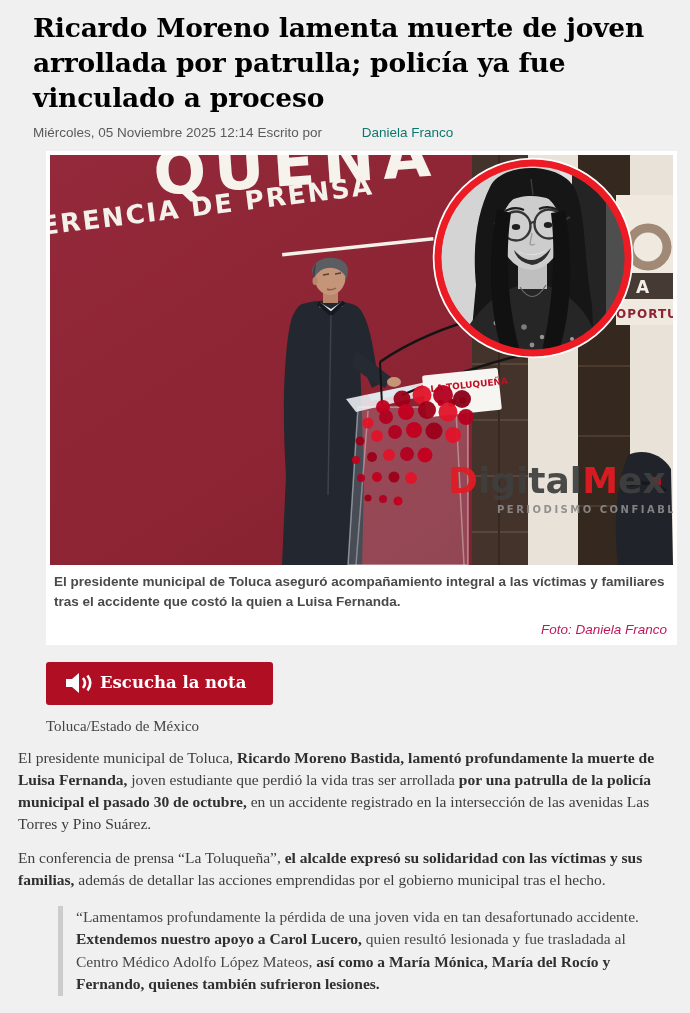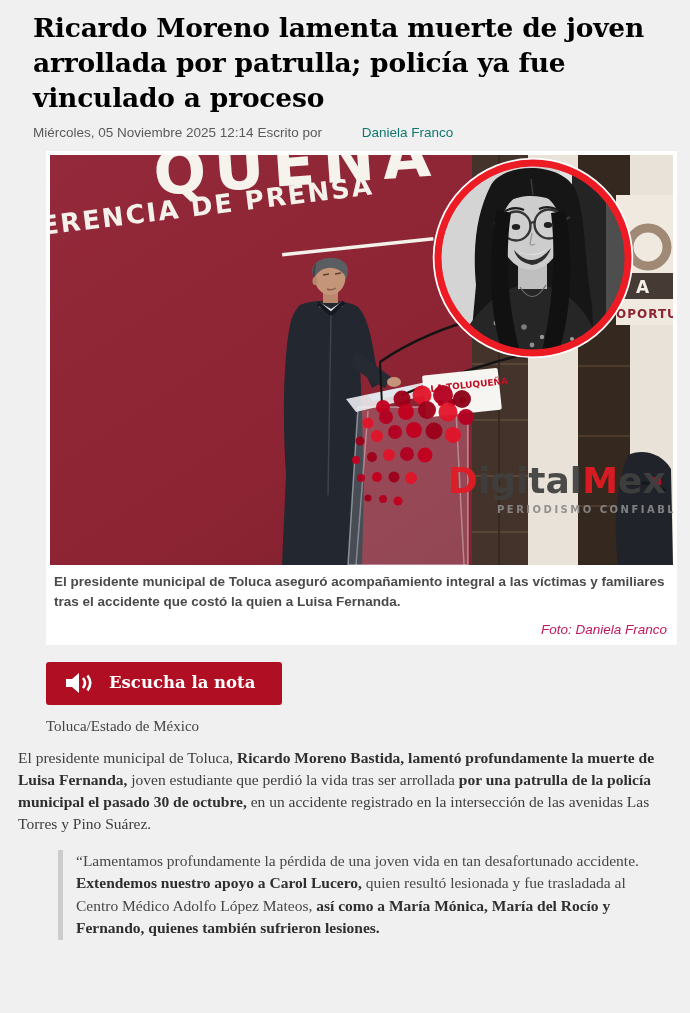--- a/index.html
+++ b/index.html
@@ -40,21 +40,21 @@
   }
   .credit {
     margin:9px 6px 0 0; text-align:right;
     font-family:"Liberation Sans", sans-serif;
     font-style:italic; font-size:13.5px; color:#be185d;
   }
 
   
   .listen-btn {
     margin:17px 0 0 46px;
-    display:inline-flex; align-items:center; gap:16px;
+    display:inline-flex; align-items:center; gap:7px;
     background:#b00e23; border:none; border-radius:3px;
     padding:9px 27px 10px 20px; cursor:pointer;
   }
   .listen-btn .lbl {
     font-family:"DejaVu Serif", serif; font-weight:bold;
     font-size:16.5px; color:#ffffff;
   }
   .speaker { width:27px; height:24px; display:block; }
 
   .location {
@@ -286,16 +286,17 @@
       <path d="M21.5,4.5 Q27,12 21.5,19.5" stroke="#ffffff" stroke-width="2.6" fill="none"></path>
     </svg>
     <span class="lbl">Escucha la nota</span>
   </button>
 
   <div class="location">Toluca/Estado de México</div>
 
 
   <div class="body-text">
     <p><span>El presidente municipal de Toluca, </span><strong>Ricardo Moreno Bastida, lamentó profundamente la muerte de Luisa Fernanda,</strong><span> joven estudiante que perdió la vida tras ser arrollada </span><strong>por una patrulla de la policía municipal el pasado 30 de octubre,</strong><span> en un accidente registrado en la intersección de las avenidas Las Torres y Pino Suárez.</span></p>
+    <p><span>En conferencia de prensa “La Toluqueña”, </span><strong>el alcalde expresó su solidaridad con las víctimas y sus familias,</strong><span> además de detallar las acciones emprendidas por el gobierno municipal tras el hecho.</span></p>
     <blockquote class="quote"><span>“Lamentamos profundamente la pérdida de una joven vida en tan desafortunado accidente. </span><strong>Extendemos nuestro apoyo a Carol Lucero,</strong><span> quien resultó lesionada y fue trasladada al Centro Médico Adolfo López Mateos, </span><strong>así como a María Mónica, María del Rocío y Fernando, quienes también sufrieron lesiones.</strong></blockquote>
   </div>
 
 </div>
 
 </body></html>

